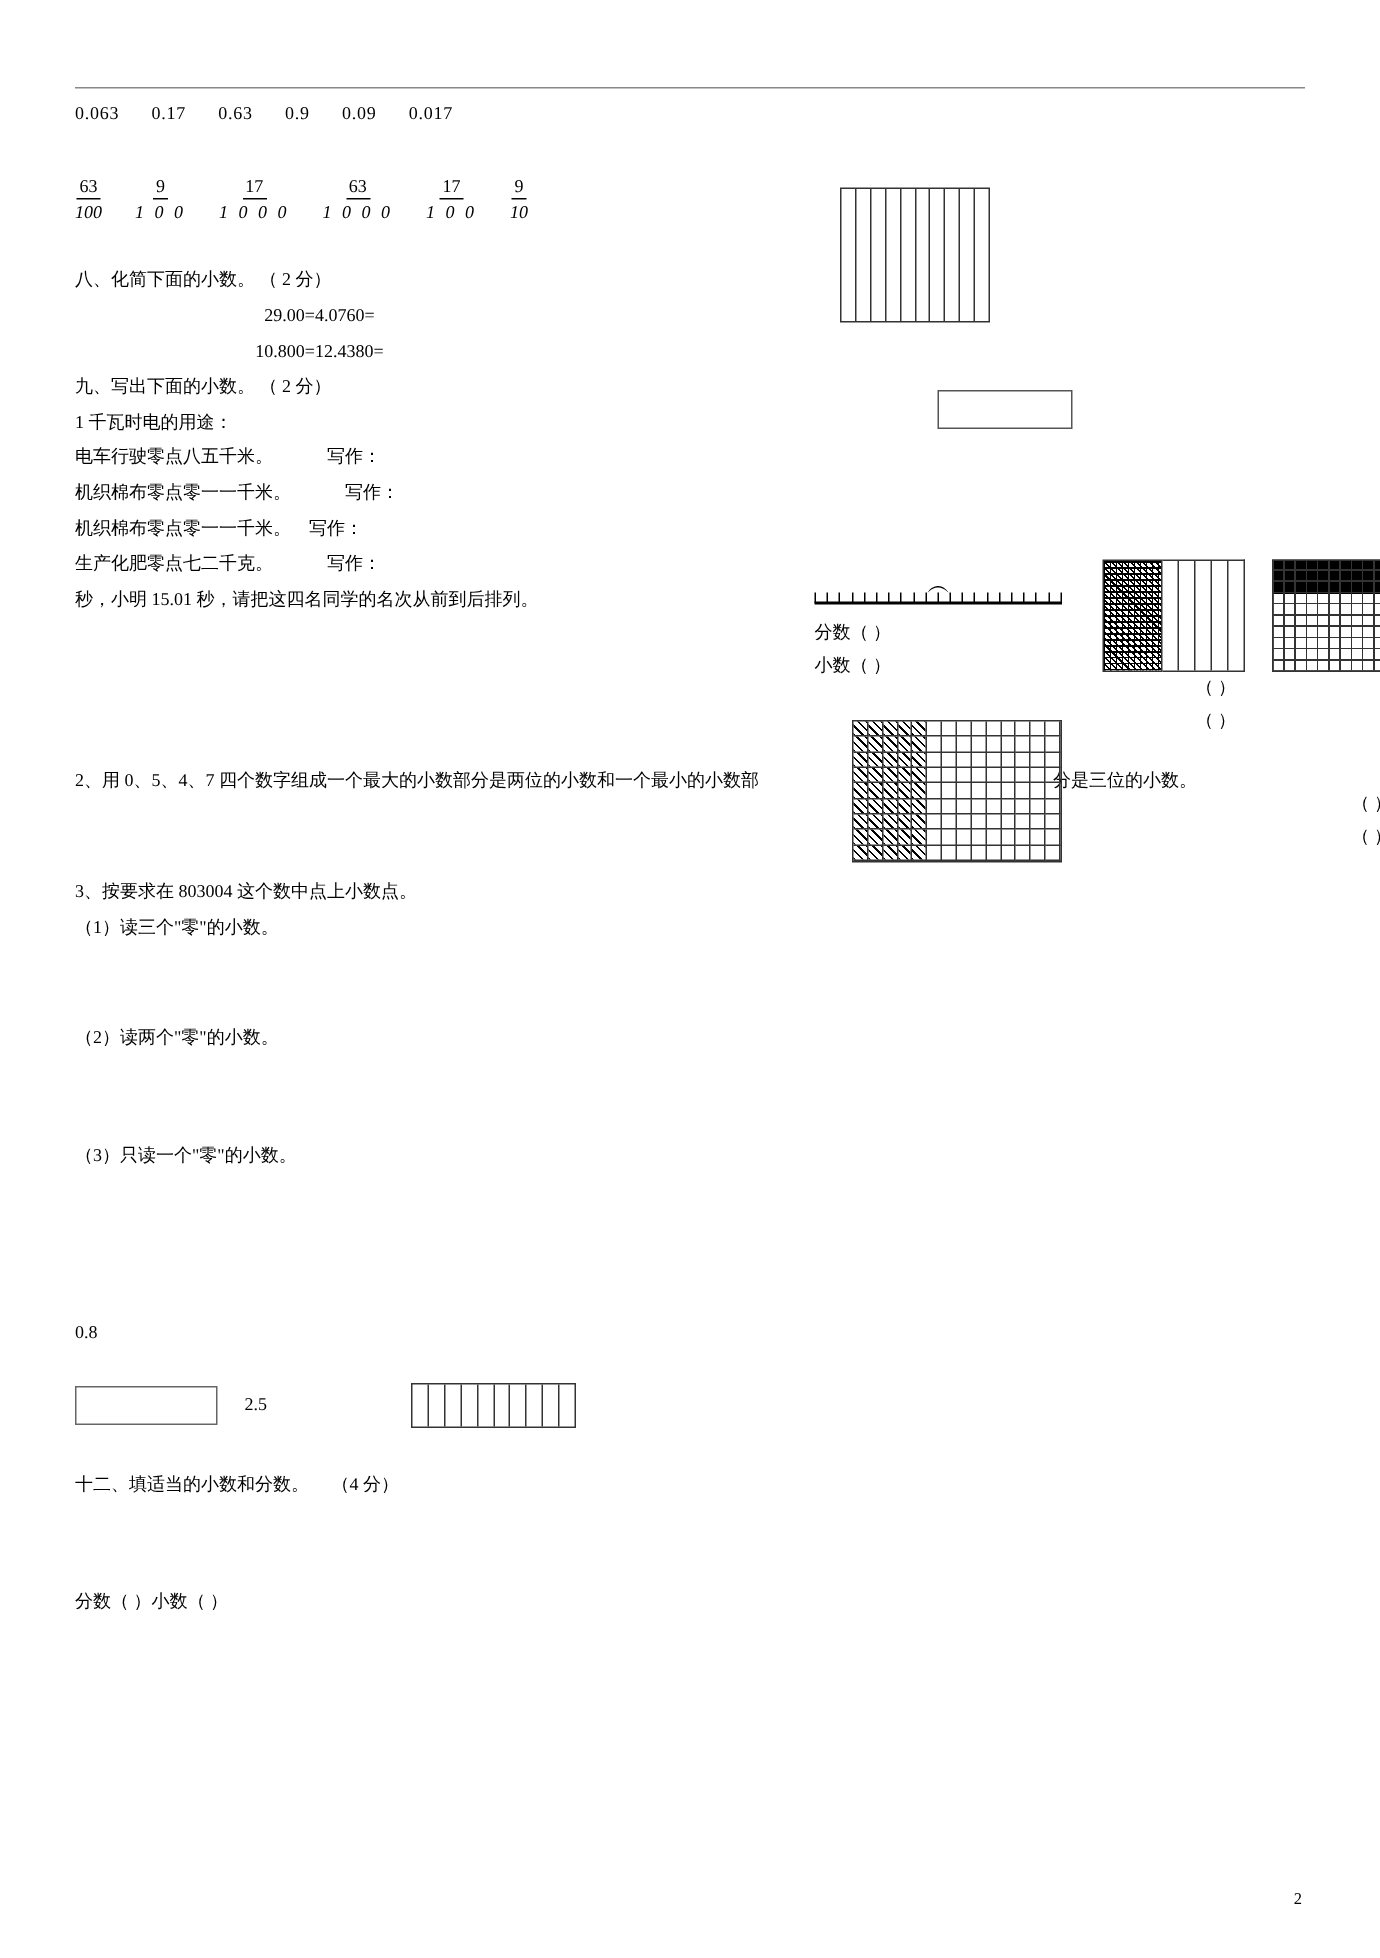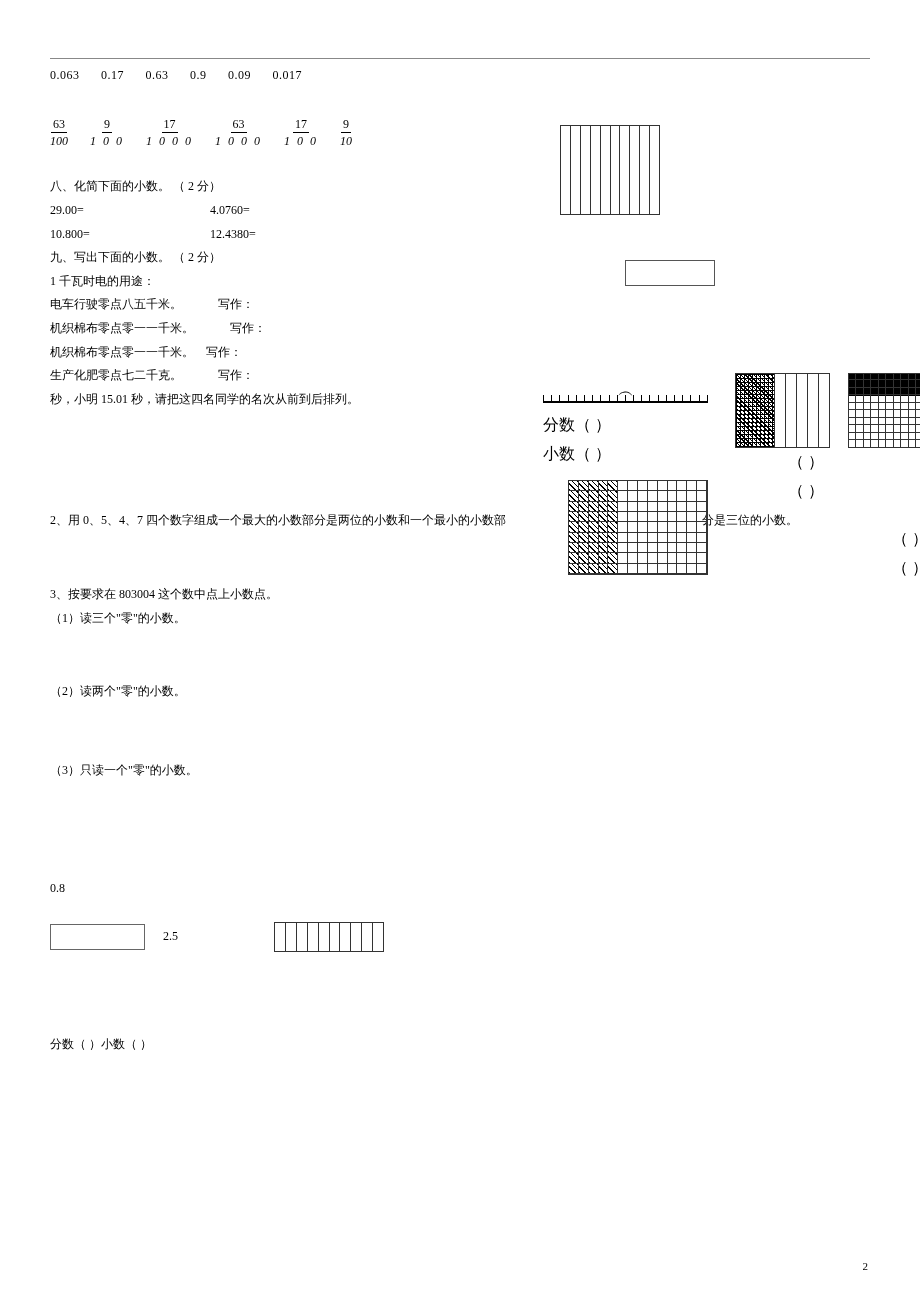--- a/index.html
+++ b/index.html
@@ -17,32 +17,32 @@
     .hr-top { border-top: 1px solid #888; position: absolute; top: 58px; left: 50px; right: 50px; }
     .content { position: relative; margin-top: 15px; }
     .decimals-row { letter-spacing: 0.5px; margin-bottom: 30px; }
     .decimals-row span { margin-right: 18px; }
     .fractions-row { display: flex; gap: 22px; margin-bottom: 28px; }
     .frac { display: inline-flex; flex-direction: column; align-items: center; font-size: 12px; line-height: 1.2; }
     .frac .num { border-bottom: 1px solid #000; padding: 0 2px 1px 2px; }
     .frac .den { padding-top: 1px; letter-spacing: 2px; font-style: italic; }
     .frac .den.tight { letter-spacing: 0; }
     .line { margin-bottom: 2px; }
-    .two-col { display: flex; }
+    .two-col { display: flex; text-align: right; }
     .two-col > div:first-child { width: 160px; }
     .grid10 { display: flex; border: 1px solid #333; width: 100px; height: 90px; }
     .grid10 > div { flex: 1; border-right: 1px solid #333; }
     .grid10 > div:last-child { border-right: none; }
     .smallbox { border: 1.5px solid #555; width: 90px; height: 26px; }
     .ruler { width: 165px; }
     .ruler-line { border-top: 2px solid #000; position: relative; height: 10px; }
     .ruler-ticks { display: flex; justify-content: space-between; }
     .ruler-ticks > div { width: 1px; height: 7px; background: #000; }
     .ruler-brace { text-align: center; font-size: 16px; line-height: 0.5; letter-spacing: -1px; }
-    .paren-row { font-size: 16px; }
+    .paren-row { font-size: 12px; }
     .big-hatch { width: 140px; height: 95px; border: 1px solid #333; display: grid; grid-template-columns: repeat(14, 1fr); grid-template-rows: repeat(9, 1fr); }
     .big-hatch > div { border-right: 1px solid #333; border-bottom: 1px solid #333; }
     .big-hatch .hf { background: repeating-linear-gradient(45deg, #000 0 1px, transparent 1px 4px); }
     .q11-box { border: 1px solid #666; width: 95px; height: 26px; display: inline-block; vertical-align: middle; }
     .q11-grid { display: inline-flex; border: 1px solid #333; width: 110px; height: 30px; vertical-align: middle; }
     .q11-grid > div { flex: 1; border-right: 1px solid #333; }
     .q11-grid > div:last-child { border-right: none; }
     .page-num { position: absolute; bottom: 28px; right: 52px; font-size: 11px; }
     .float-right-block { position: absolute; }
   </style>
@@ -358,19 +358,23 @@
         <div></div>
         <div></div>
         <div></div>
         <div></div>
         <div></div>
       </span>
   </div>
 
   <div style="height:25px;"></div>
 
+  <div class="line">
+    <span>十二、填适当的小数和分数。</span>　
+    <span>（4 分）</span>
+  </div>
 
   <div style="height:55px;"></div>
   <div class="line">分数（        ）小数（        ）</div>
 
 </div>
 
 <div class="page-num">2</div>
 
 </body></html>

